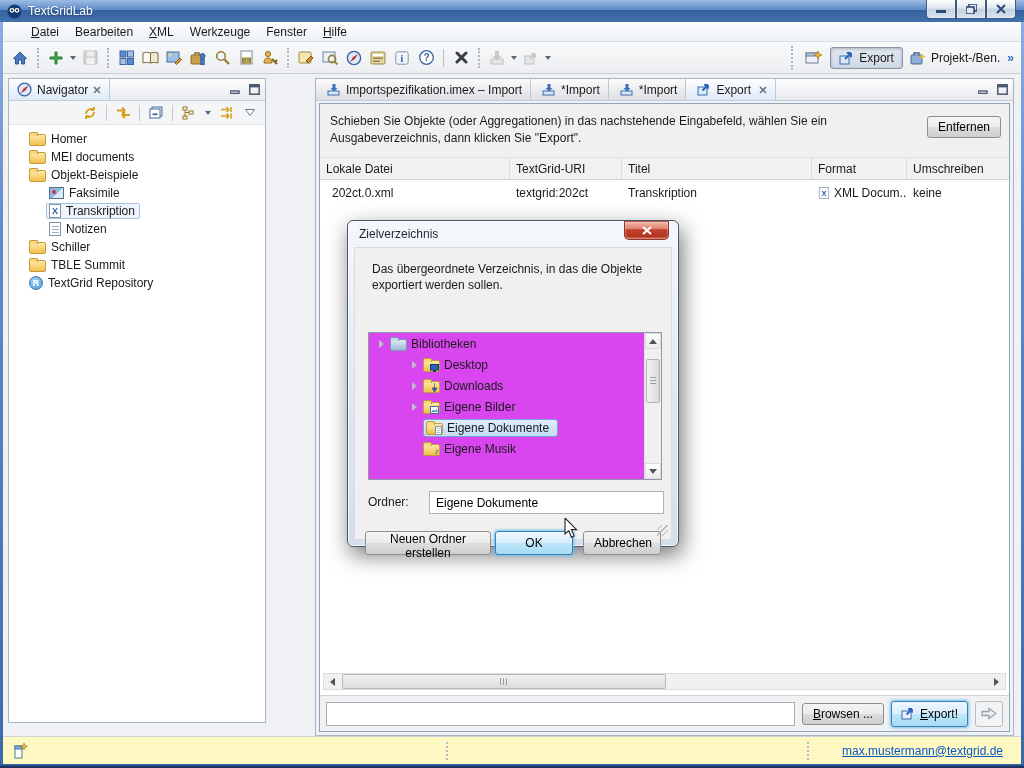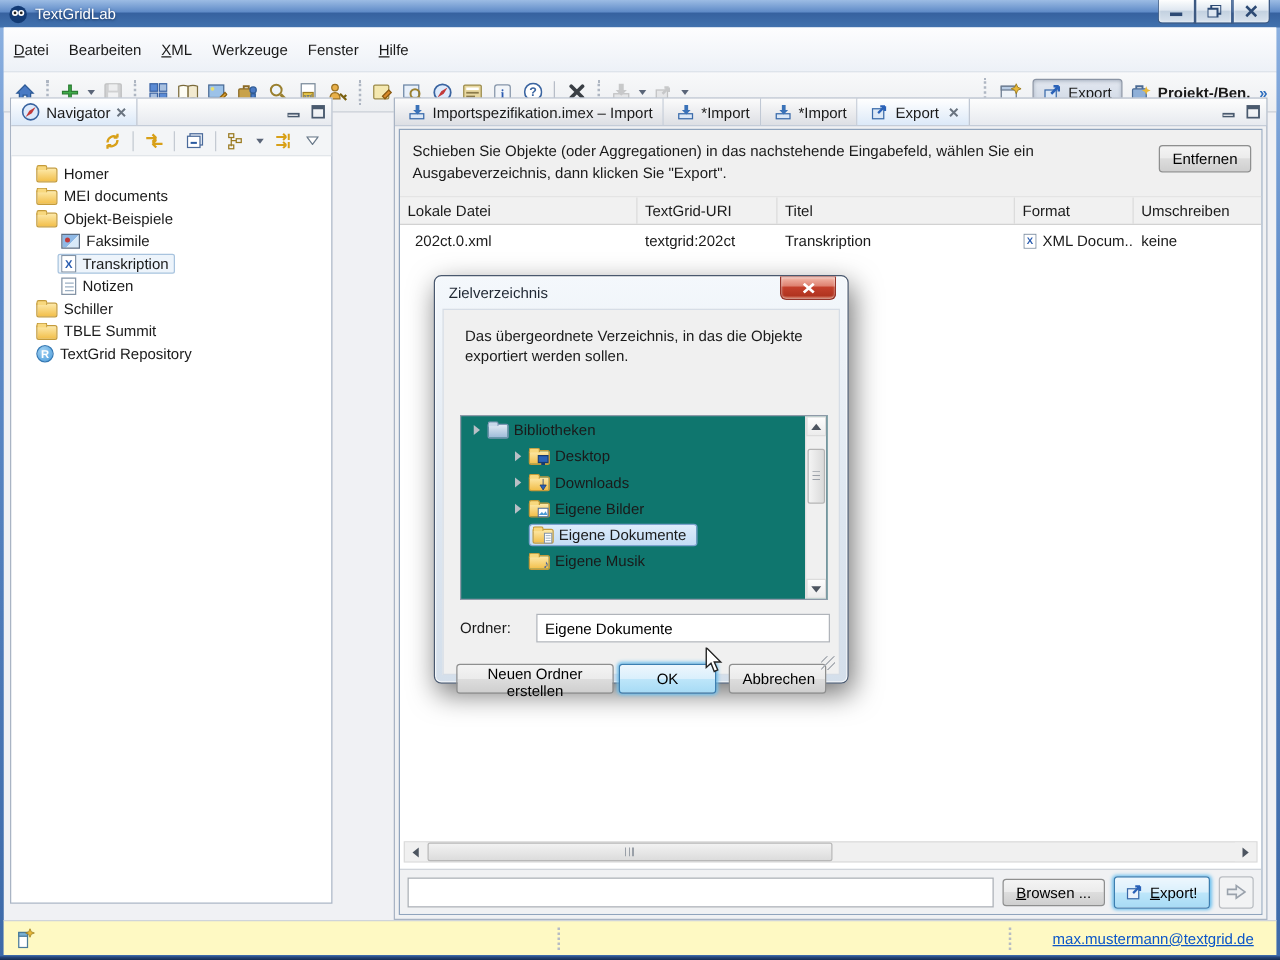--- a/index.html
+++ b/index.html
@@ -16,37 +16,37 @@
   .title-text { color:#fff; text-shadow:0 1px 2px #1d3a63; margin-left:6px; }
   .winbtns { position:absolute; right:8px; top:0; display:flex; }
   .winbtn { width:30px; height:19px; border:1px solid #3e5a82; border-top:none;
     background:linear-gradient(#fdfefe,#dfe7f0 45%,#c3d1e0 50%,#d9e3ee);
     display:flex; align-items:center; justify-content:center; box-shadow:inset 0 0 2px #fff; }
   .winbtn:first-child { border-radius:0 0 0 4px; }
   .winbtn:last-child { border-radius:0 0 4px 0; }
 
   
   .chrome { position:absolute; left:3px; right:3px; top:22px; bottom:4px; background:#f0f1f4; }
-  .menubar { height:36px; background:linear-gradient(#fdfdfe,#edf1f7); border-bottom:1px solid #d9dfe8;
-    display:flex; align-items:center; padding-left:0; }
+  .menubar { height:20px; background:linear-gradient(#fdfdfe,#edf1f7); border-bottom:1px solid #d9dfe8;
+    display:flex; align-items:center; padding-left:20px; }
   .menu-item { padding:2px 8px; cursor:default; }
   .ak { display:inline-block; }
   .ak::first-letter { text-decoration:underline; }
 
   .toolbar { height:32px; background:linear-gradient(#f8f9fa,#eceef1); border-bottom:1px solid #c9ced6;
     display:flex; align-items:center; padding:0 5px; position:relative; }
   .tb-sep { width:0; height:20px; border-left:2px dotted #aeb6c2; margin:0 5px; }
   .tb-vline { width:0; height:18px; border-left:1px solid #b7bdc7; margin:0 5px; }
   .tbi { width:24px; height:24px; display:flex; align-items:center; justify-content:center; border-radius:3px; }
   .tbi.dis { opacity:.4; filter:grayscale(1); }
   .caret { width:0; height:0; border-left:3px solid transparent; border-right:3px solid transparent; border-top:4px solid #5a6578; margin:0 2px; }
   .persp { margin-left:auto; display:flex; align-items:center; gap:5px; padding-right:2px; border-left:2px dotted #aeb6c2; padding-left:8px; }
   .persp-btn { display:flex; align-items:center; gap:5px; padding:3px 8px; border:1px solid #8a94a4; border-radius:3px;
     background:linear-gradient(#e3e8f0,#cfd8e5); box-shadow:inset 0 1px 3px rgba(40,60,90,.3); }
-  .persp-item { display:flex; align-items:center; gap:5px; padding:3px 2px;font-weight:bold; }
+  .persp-item { display:flex; align-items:center; gap:5px; padding:3px 2px; }
   .chev { color:#2f6fbe; font-weight:bold; font-size:12px; }
 
   
   .workbench { position:absolute; left:0; right:0; top:52px; bottom:28px; }
 
   .view { position:absolute; border:1px solid #a9b4c4; background:#fff; }
   .view-tabbar { height:22px; background:linear-gradient(#fdfdfd,#e7eaef); border-bottom:1px solid #c4ccd8; display:flex; align-items:stretch; position:relative; }
   .vtab { display:flex; align-items:center; gap:5px; padding:0 8px; border-right:1px solid #c0c8d4; background:linear-gradient(#fbfbfb,#dddfe4); white-space:nowrap; overflow:hidden; }
   .vtab.active { background:linear-gradient(#ffffff,#dcE9f8); }
   .minmax { position:absolute; right:4px; top:4px; display:flex; gap:6px; }
@@ -113,21 +113,21 @@
   
   .dialog { position:absolute; left:347px; top:220px; width:332px; height:327px; border-radius:6px;
     border:1px solid #49586e; background:linear-gradient(180deg,#f4f8fc,#dde6f0 60%,#d4dfeb);
     box-shadow:3px 8px 22px rgba(0,0,0,.55), inset 0 0 0 1px rgba(255,255,255,.7); }
   .dlg-title { height:26px; display:flex; align-items:center; padding-left:11px; color:#1f2733; }
   .dlg-close { position:absolute; top:0px; right:9px; width:45px; height:19px; border:1px solid #93342a; border-top-color:#b8574a; border-radius:0 0 5px 5px;
     background:linear-gradient(#f2b5a6,#de8170 40%,#c4402c 45%,#b13420 85%,#d4785e);
     display:flex; align-items:center; justify-content:center; box-shadow:inset 0 0 2px rgba(255,255,255,.8); }
   .dlg-client { position:absolute; left:6px; right:6px; top:26px; bottom:6px; background:#f0f0f0; border:1px solid #d6dde6; }
   .dlg-desc { padding:13px 20px 0 17px; line-height:16px; }
-  .dlg-tree { position:absolute; left:13px; top:84px; width:294px; height:148px; background:#0f766e; border:1px solid #8e99a8; overflow:hidden; }
+  .dlg-tree { position:absolute; left:13px; top:84px; width:294px; height:148px; background:#d946ef; border:1px solid #8e99a8; overflow:hidden; }
   .dt-item { display:flex; align-items:center; height:21px; gap:4px; padding-left:7px; }
   .dt-item.child { padding-left:40px; }
   .exp { width:10px; flex:none; display:flex; align-items:center; justify-content:center; }
   .exp-c { width:0;height:0;border-top:4px solid transparent;border-bottom:4px solid transparent;border-left:5px solid #b9bfc6; }
   .exp-e { width:0;height:0;border-left:4px solid transparent;border-right:4px solid transparent;border-top:6px solid #3c3c3c; transform:rotate(-45deg); }
   .dt-sel { display:inline-flex; align-items:center; gap:4px; border:1px solid #7da2ce; border-radius:3px;
     background:linear-gradient(#ddecfb,#c4ddf5); padding:1px 8px 1px 2px; }
   .dlg-scroll { position:absolute; right:0; top:0; bottom:0; width:17px; background:#f0f0f0; border-left:1px solid #e0e0e0; }
   .sb-btn { position:absolute; left:0; right:0; height:16px; background:linear-gradient(#fdfdfd,#ececec); border:1px solid #dcdcdc; display:flex; align-items:center; justify-content:center; }
   .sb-btn.up { top:0; } .sb-btn.down { bottom:0; }

